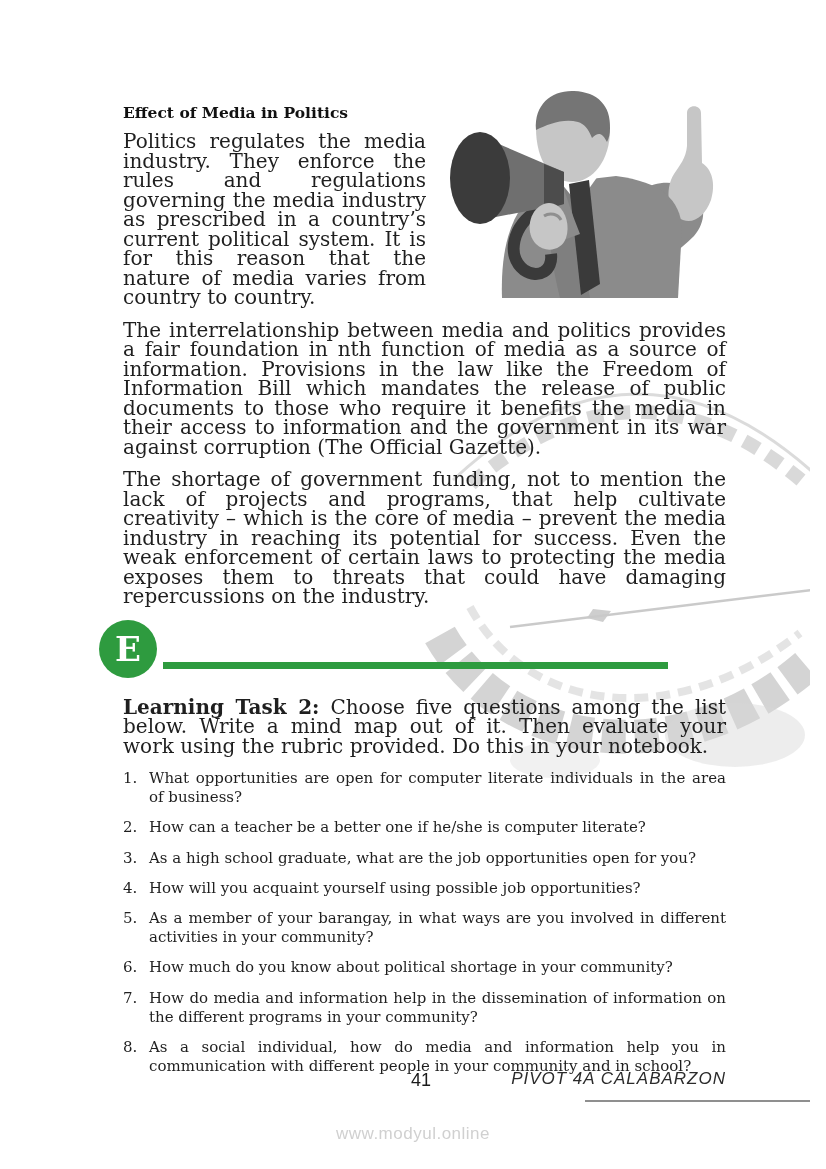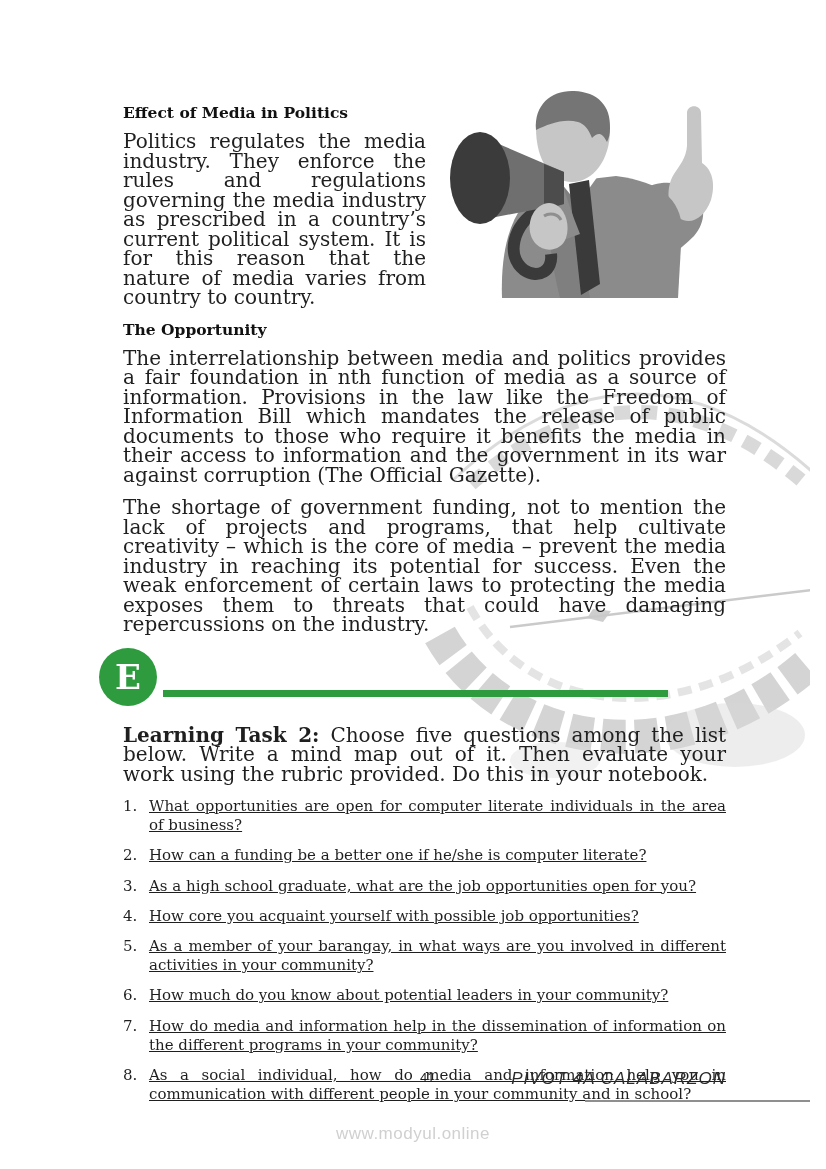--- a/index.html
+++ b/index.html
@@ -49,25 +49,25 @@
   }
   .task{margin-top:20px;}
   .task b{font-weight:bold;}
   .qlist{margin-top:10px;}
   .q-item{
     display:flex;
     margin:0 0 11px 0;
     font-size:15px;line-height:19.2px;
   }
   .q-num{flex:0 0 26px;}
-  .q-text{flex:1;text-align:justify;text-decoration:underline;}
+  .q-text{flex:1;text-align:justify;}
   .footer-pageno{
-    position:absolute;left:420px;top:1070px;
+    position:absolute;left:411px;top:1070px;
     font-family:"Liberation Sans",sans-serif;
-    font-size:13px;color:#1a1a1a;z-index:2;
+    font-size:18px;color:#1a1a1a;z-index:2;
   }
   .footer-brand{
     position:absolute;right:84px;top:1069px;
     font-family:"Liberation Sans",sans-serif;
     font-style:italic;font-size:17px;letter-spacing:1px;
     color:#2b2b2b;z-index:2;
   }
   .footer-rule{
     position:absolute;left:585px;right:0;top:1100px;
     height:1.5px;background:#8f8f8f;z-index:2;
@@ -129,56 +129,55 @@
 
       <ellipse cx="40" cy="90" rx="30" ry="46" fill="#3b3b3b"></ellipse>
 
       <path d="M100,118 C88,126 86,146 96,156 C106,166 122,162 126,150 C130,138 126,124 118,118 C112,114 106,114 100,118 Z" fill="#c6c6c6"></path>
       <path d="M104,128 C110,124 118,126 121,132" fill="none" stroke="#8f8f8f" stroke-width="3"></path>
     </svg>
 
     <h3>Effect of Media in Politics</h3>
     <p>Politics regulates the media industry. They enforce the rules and regulations governing the media industry as prescribed in a country’s current political system. It is for this reason that the nature of media varies from country to country.</p>
 
-    <h3>The Opportunity</h3>
     <p>The interrelationship between media and politics provides a fair foundation in nth function of media as a source of information. Provisions in the law like the Freedom of Information Bill which mandates the release of public documents to those who require it benefits the media in their access to information and the government in its war against corruption (The Official Gazette).</p>
 
     <p>The shortage of government funding, not to mention the lack of projects and programs, that help cultivate creativity – which is the core of media – prevent the media industry in reaching its potential for success. Even the weak enforcement of certain laws to protecting the media exposes them to threats that could have damaging repercussions on the industry.</p>
 
     <div class="e-row">
       <div class="e-circle" style="background:#2e9b3f;">E</div>
       <div class="green-rule" style="background:#2e9b3f;"></div>
     </div>
 
     <p class="task"><b>Learning Task 2:</b><span> Choose five questions among the list below. Write a mind map out of it. Then evaluate your work using the rubric provided. Do this in your notebook.</span></p>
 
     <div class="qlist">
       <div class="q-item">
         <span class="q-num">1.</span>
         <span class="q-text">What opportunities are open for computer literate individuals in the area of business?</span>
       </div>
       <div class="q-item">
         <span class="q-num">2.</span>
-        <span class="q-text">How can a funding be a better one if he/she is computer literate?</span>
+        <span class="q-text">How can a teacher be a better one if he/she is computer literate?</span>
       </div>
       <div class="q-item">
         <span class="q-num">3.</span>
         <span class="q-text">As a high school graduate, what are the job opportunities open for you?</span>
       </div>
       <div class="q-item">
         <span class="q-num">4.</span>
-        <span class="q-text">How core you acquaint yourself with possible job opportunities?</span>
+        <span class="q-text">How will you acquaint yourself using possible job opportunities?</span>
       </div>
       <div class="q-item">
         <span class="q-num">5.</span>
         <span class="q-text">As a member of your barangay, in what ways are you involved in different activities in your community?</span>
       </div>
       <div class="q-item">
         <span class="q-num">6.</span>
-        <span class="q-text">How much do you know about potential leaders in your community?</span>
+        <span class="q-text">How much do you know about political shortage in your community?</span>
       </div>
       <div class="q-item">
         <span class="q-num">7.</span>
         <span class="q-text">How do media and information help in the dissemination of information on the different programs in your community?</span>
       </div>
       <div class="q-item">
         <span class="q-num">8.</span>
         <span class="q-text">As a social individual, how do media and information help you in communication with different people in your community and in school?</span>
       </div>
     </div>

